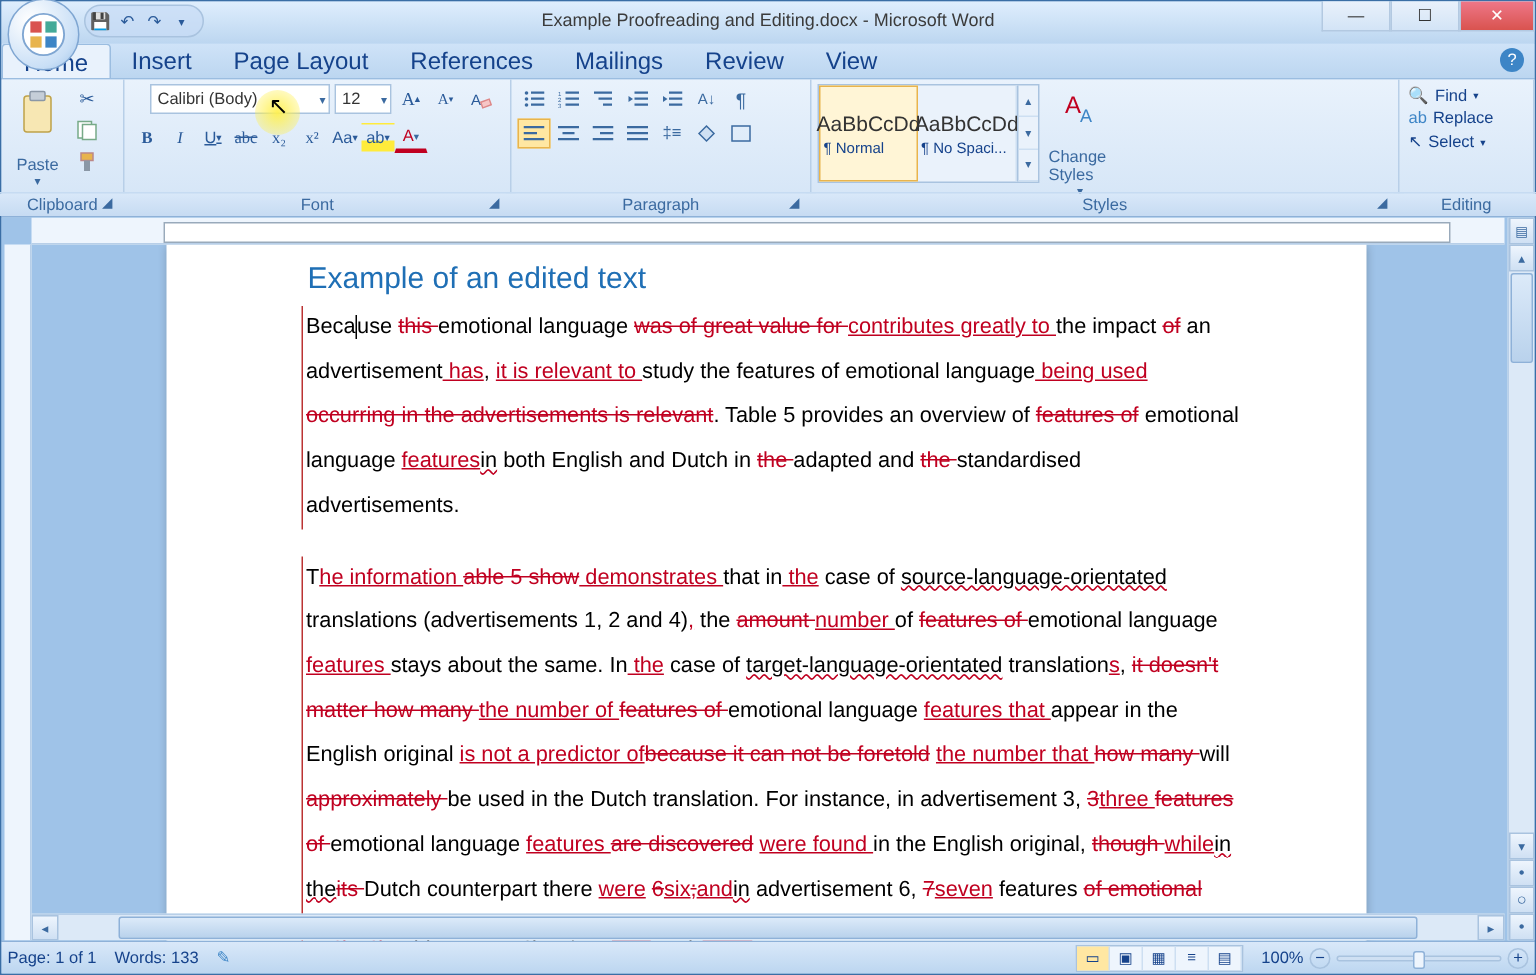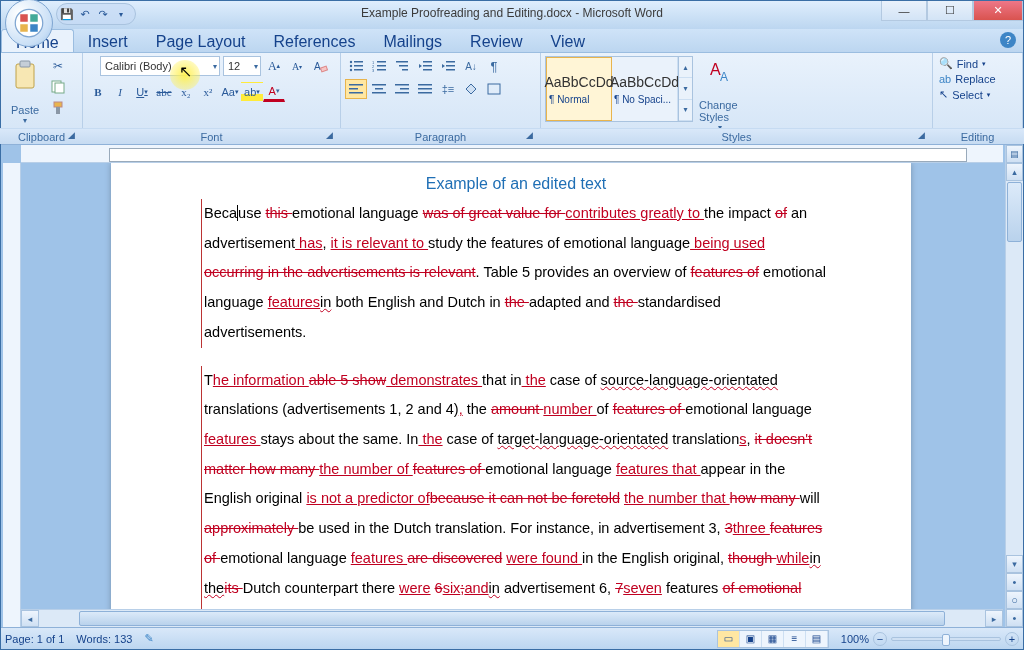--- a/index.html
+++ b/index.html
@@ -59,21 +59,21 @@
   .ruler-h{height:18px;background:#eef5fd;border-bottom:1px solid #b8cfe8;position:absolute;left:20px;right:20px;top:0;z-index:2;}
   .ruler-h::before{content:"";position:absolute;left:88px;right:36px;top:3px;height:12px;background:#fff;border:1px solid #9ab;}
   .ruler-v{width:18px;background:#eef5fd;border-right:1px solid #b8cfe8;position:absolute;left:2px;top:18px;bottom:0;z-index:2;}
   .scroll-v{width:18px;background:#dce9f7;border-left:1px solid #b8cfe8;position:absolute;right:0;top:0;bottom:0;display:flex;flex-direction:column;}
   .scroll-v .sbbtn{height:18px;background:linear-gradient(#eef5fd,#cfe0f3);border:1px solid #a9c3df;display:flex;align-items:center;justify-content:center;font-size:9px;color:#3b6aa0;}
   .scroll-v .thumb{margin:1px;flex:0 0 60px;background:linear-gradient(#dceaf9,#b9d2ec);border:1px solid #8eb1d8;border-radius:2px;}
   .scroll-h{position:absolute;left:20px;right:20px;bottom:0;height:18px;background:#dce9f7;border-top:1px solid #b8cfe8;display:flex;}
   .scroll-h .sbbtn{width:18px;background:linear-gradient(#eef5fd,#cfe0f3);border:1px solid #a9c3df;display:flex;align-items:center;justify-content:center;font-size:9px;color:#3b6aa0;}
   .scroll-h .thumb{flex:1;margin:1px 40px;background:linear-gradient(#dceaf9,#b9d2ec);border:1px solid #8eb1d8;border-radius:2px;}
   .page{position:absolute;left:110px;top:18px;width:800px;min-height:600px;background:#fff;box-shadow:0 0 6px rgba(0,0,0,.25);padding:12px 84px 12px 94px;}
-  .page h2{color:#1f6fb5;font-weight:400;font-size:16px;margin-bottom:6px;text-align:center;}
+  .page h2{color:#1f6fb5;font-weight:400;font-size:20px;margin-bottom:6px;}
   .page p{font-size:14.5px;line-height:2.05;color:#000;border-left:1.5px solid #b33;padding-left:2px;margin-left:-4px;}
   .page p + p{margin-top:18px;}
   .del{color:#c00020;text-decoration:line-through;}
   .ins{color:#c00020;text-decoration:underline;}
   .sq{text-decoration:underline wavy #c00020; text-decoration-thickness:1px;}
   
   .status{height:22px;background:linear-gradient(#d9e8f9,#bcd6f0);border-top:1px solid #8eb1d8;display:flex;align-items:center;font-size:11px;color:#15428b;padding:0 4px;gap:12px;justify-content:center;}
   .status .sep{flex:1;}
   .viewbtns{display:flex;border:1px solid #a9c3df;background:#eef5fd;}
   .viewbtns div{width:22px;height:16px;border-right:1px solid #cddff2;display:flex;align-items:center;justify-content:center;font-size:10px;}

